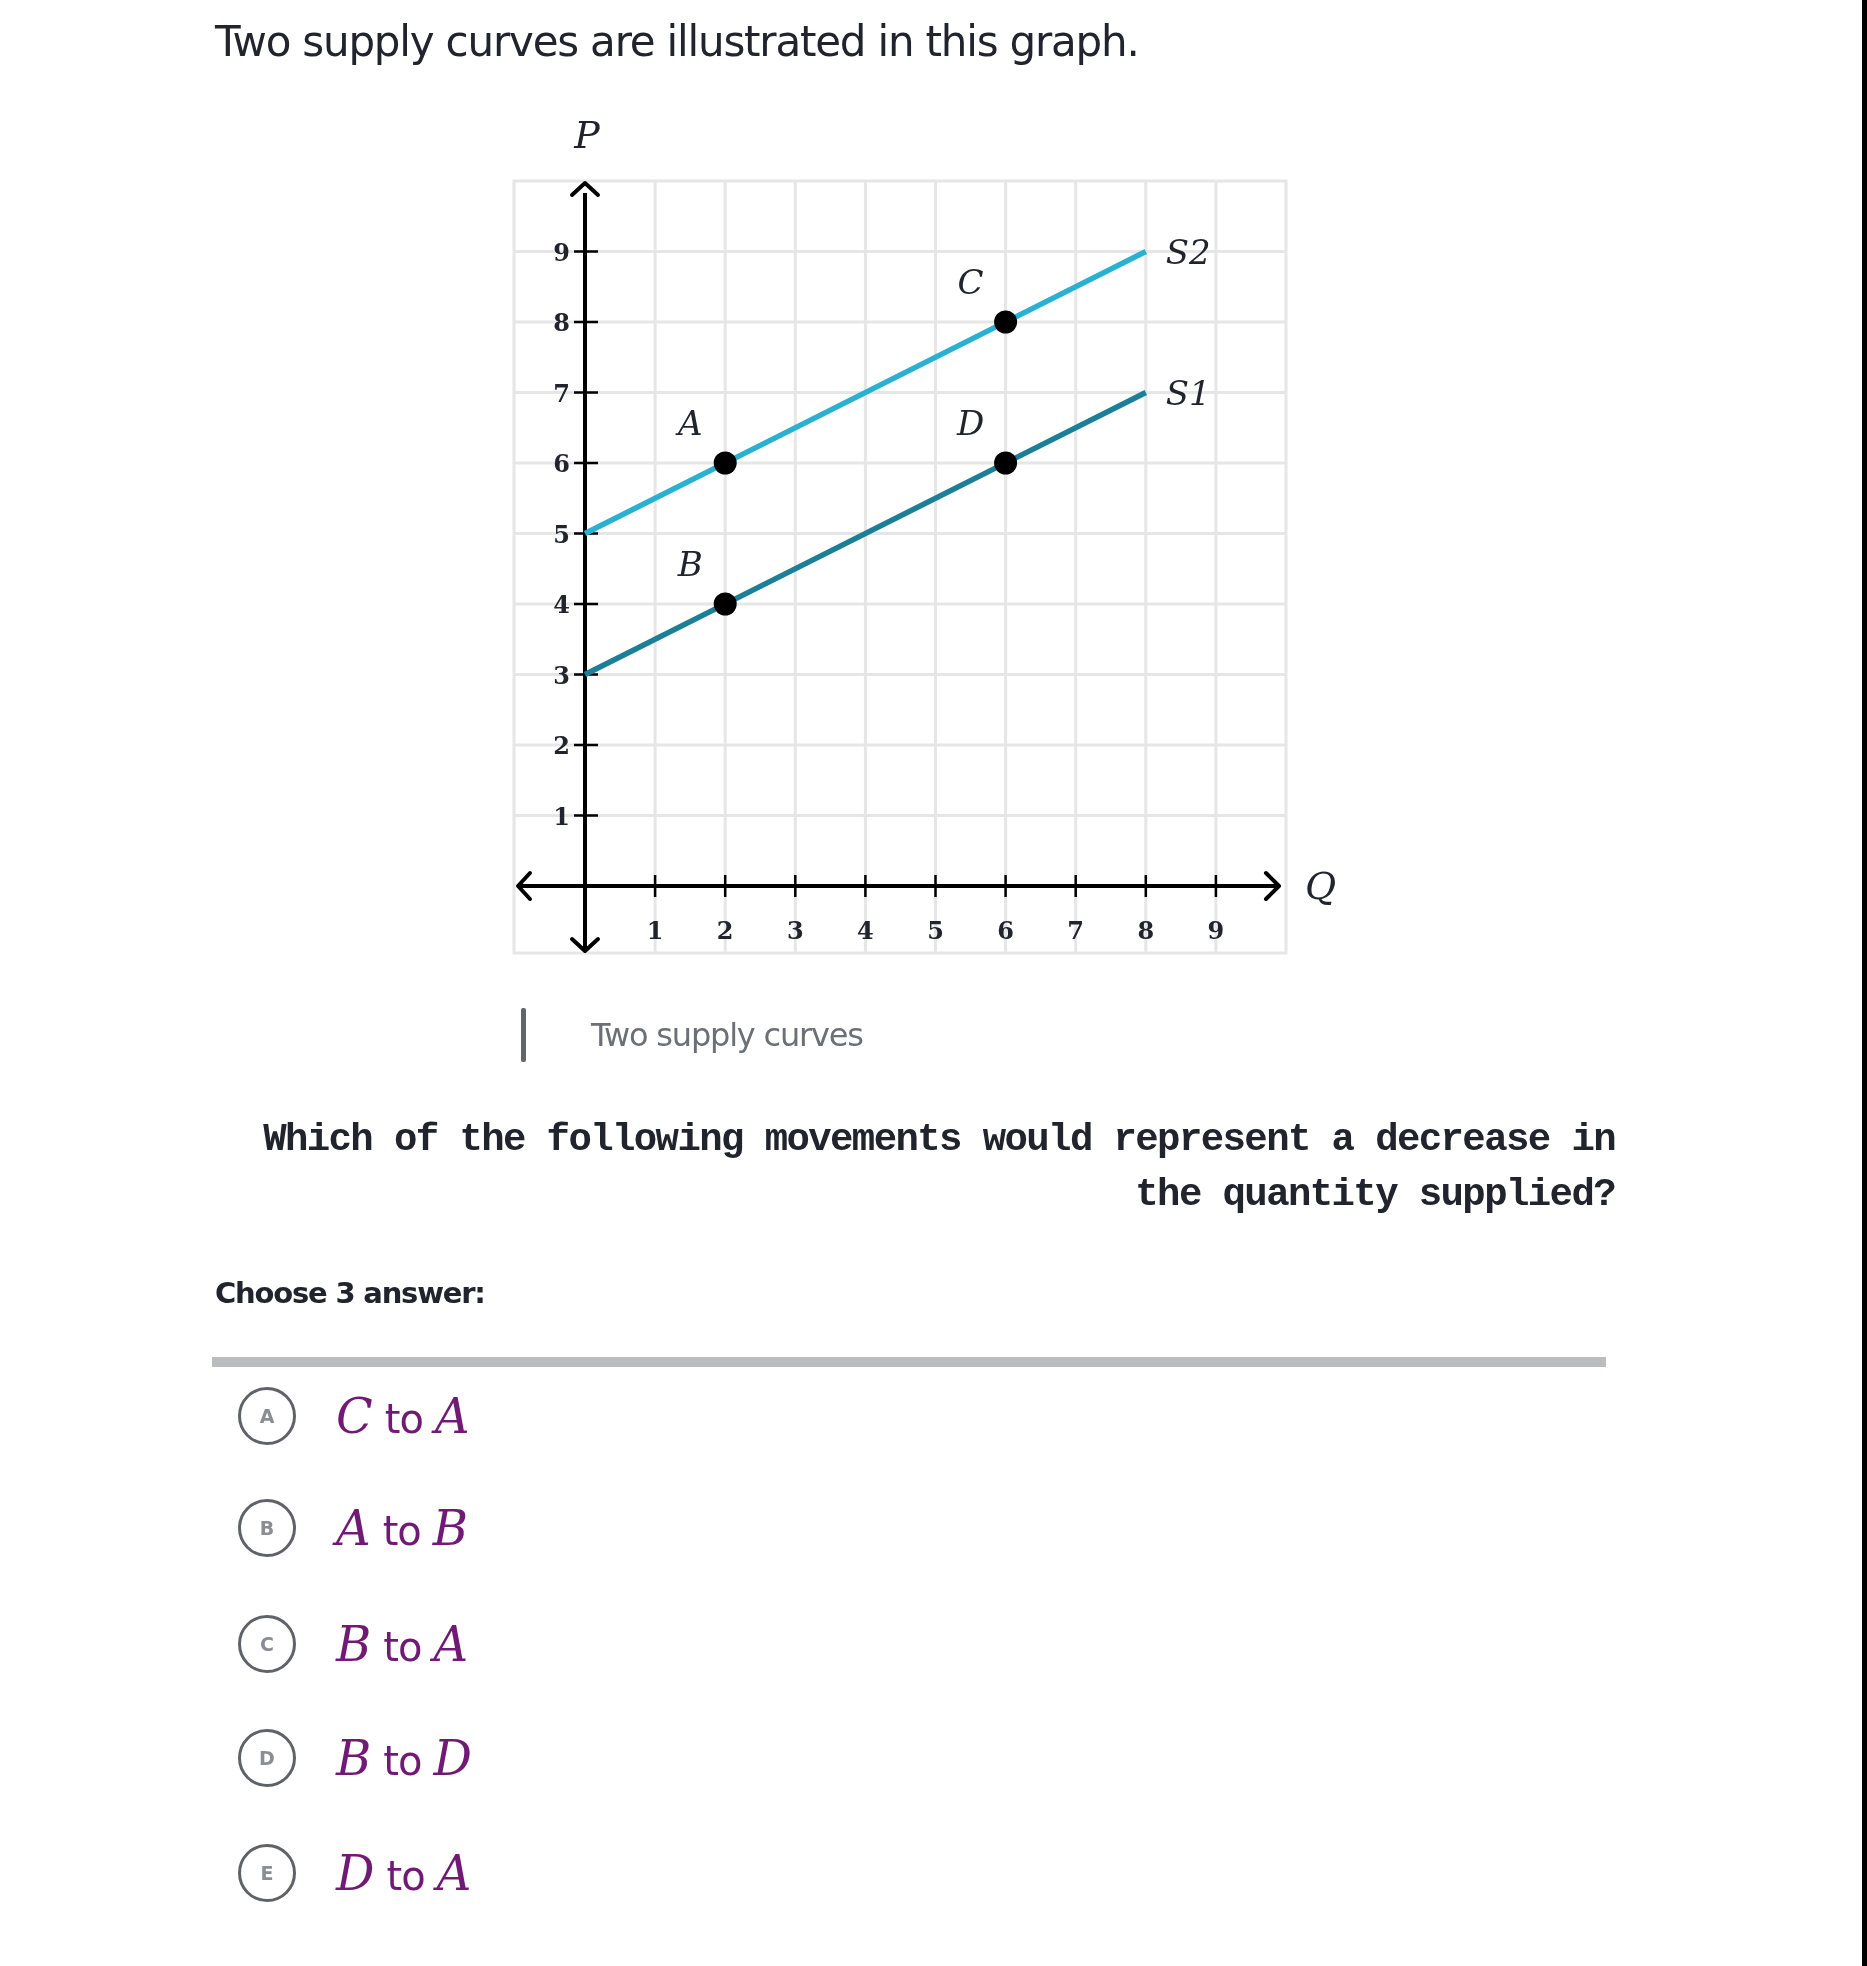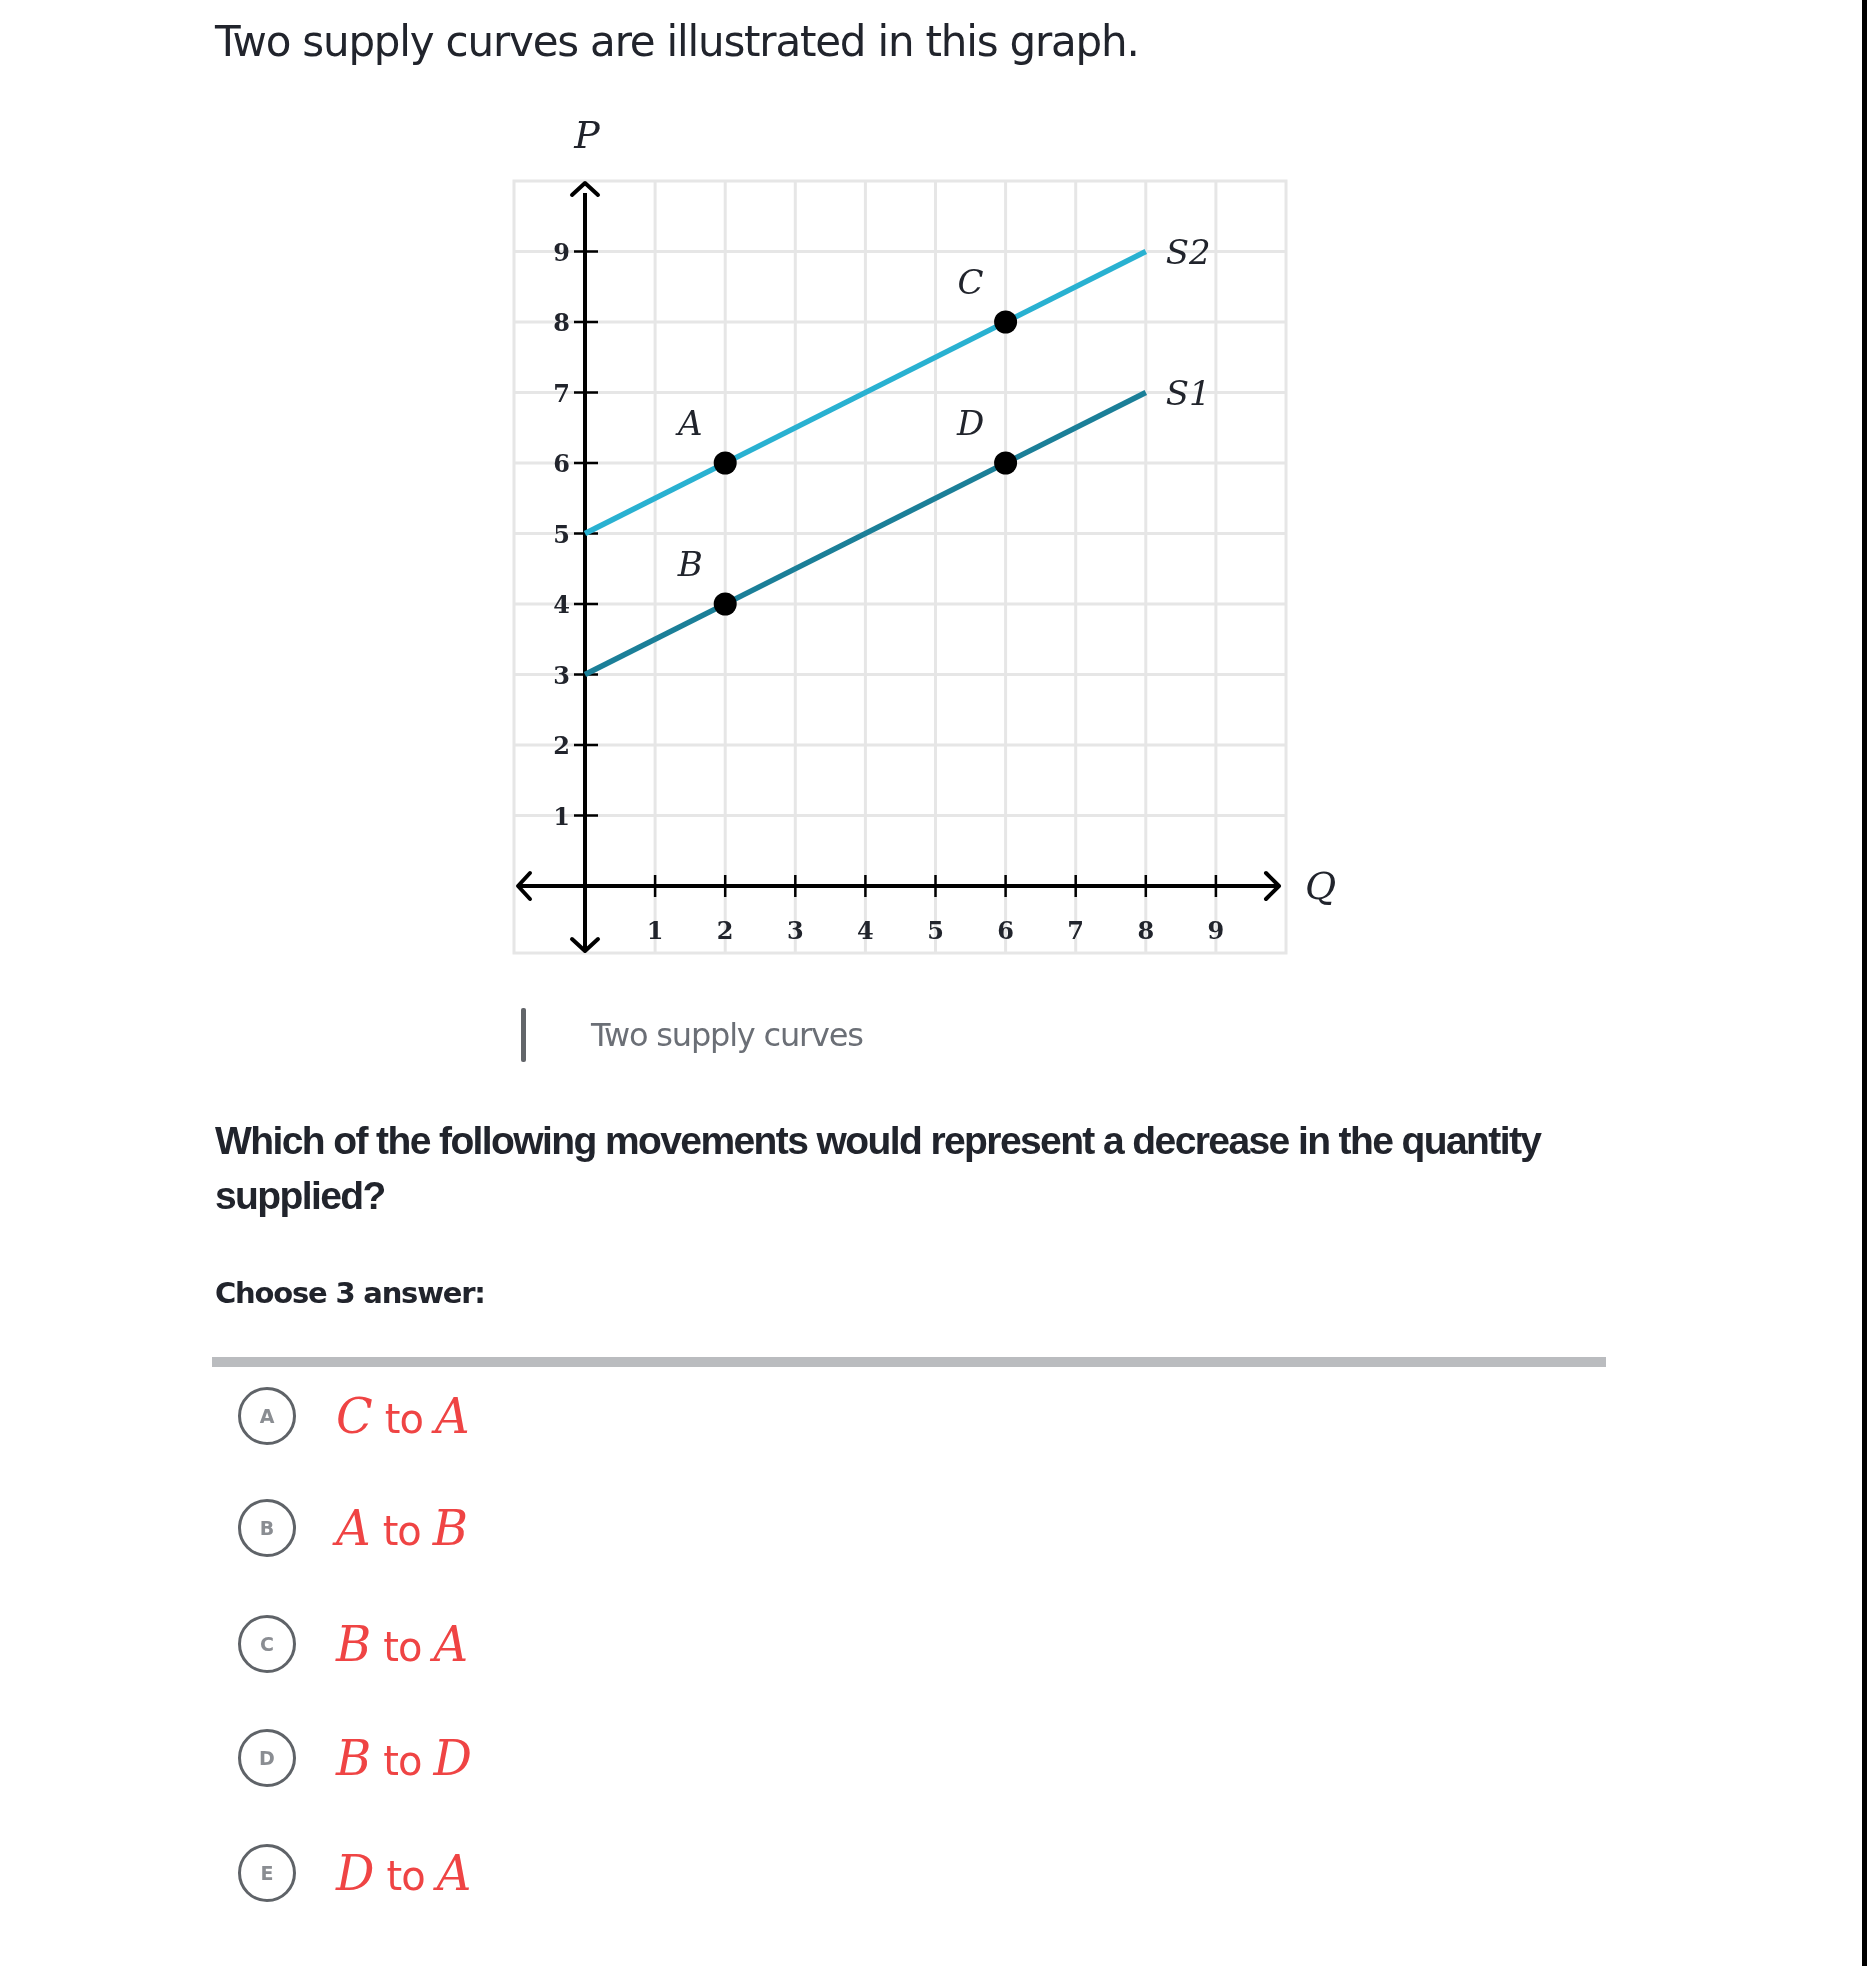--- a/index.html
+++ b/index.html
@@ -3,26 +3,26 @@
 <meta charset="utf-8">
 <style>
   html, body { margin: 0; padding: 0; background: #ffffff; }
   body { width: 1867px; height: 1966px; position: relative; overflow: hidden; font-family: "Liberation Sans", sans-serif; color: #21242c; }
   .right-edge { position: absolute; left: 1862px; top: 0; width: 5px; height: 1966px; background: #000; }
   .intro { position: absolute; left: 215px; top: 14px; font-size: 42px; line-height: 56px; color: #21242c; font-family: "DejaVu Sans", sans-serif; letter-spacing: -1.2px; font-weight: normal; }
   #graph { position: absolute; left: 0; top: 0; }
   .caption { position: absolute; left: 521px; top: 1007px; height: 55px; display: flex; align-items: center; }
   .caption-bar { width: 5px; height: 54px; background: #626569; border-radius: 2px; margin-right: 25px; }
   .caption-text { font-family: "DejaVu Sans", sans-serif; font-size: 32px; color: #6b6f76; letter-spacing: -1.2px; margin-left: 40px; }
-  .question { position: absolute; left: 215px; top: 1113px; width: 1400px; font-family: Liberation Sans, sans-serif; font-weight: bold; font-size: 39px; line-height: 55px; letter-spacing: -1.6px; color: #21242c; }
+  .question { position: absolute; left: 215px; top: 1113px; width: 1400px; font-family: Liberation Mono, monospace; font-weight: bold; font-size: 39px; line-height: 55px; letter-spacing: -1.6px; color: #21242c; text-align: right; }
   .choose { position: absolute; left: 215px; top: 1276px; font-family: "DejaVu Sans", sans-serif; font-weight: bold; font-size: 29px; letter-spacing: -1.2px; color: #21242c; }
   .divider { position: absolute; left: 212px; top: 1357px; width: 1394px; height: 10px; background: #babcbf; }
   .choice { position: absolute; left: 238px; height: 70px; display: flex; align-items: center; cursor: pointer; }
   .choice-circle { width: 52px; height: 52px; border: 3px solid #5f6368; border-radius: 50%; display: flex; align-items: center; justify-content: center; font-family: "DejaVu Sans", sans-serif; font-size: 19px; font-weight: bold; color: #8a8d92; box-sizing: content-box; margin-right: 40px; }
-  .choice-text { font-family: "DejaVu Serif", serif; font-size: 48px; color: #ef4444; white-space: nowrap; text-align: right; }
+  .choice-text { font-family: "DejaVu Serif", serif; font-size: 48px; color: #701a75; white-space: nowrap; text-align: right; }
   .choice-text .var { font-style: italic; }
   .choice-text .to { font-family: "DejaVu Sans", sans-serif; font-size: 40px; letter-spacing: -1px; margin: 0 12px; }
   .tick-label { font-family: "DejaVu Serif", serif; font-weight: bold; font-size: 24px; fill: #21242c; }
 </style>
 </head>
 <body>
 
 <div class="right-edge"></div>
 
 <div class="intro">Two supply curves are illustrated in this graph.</div>

